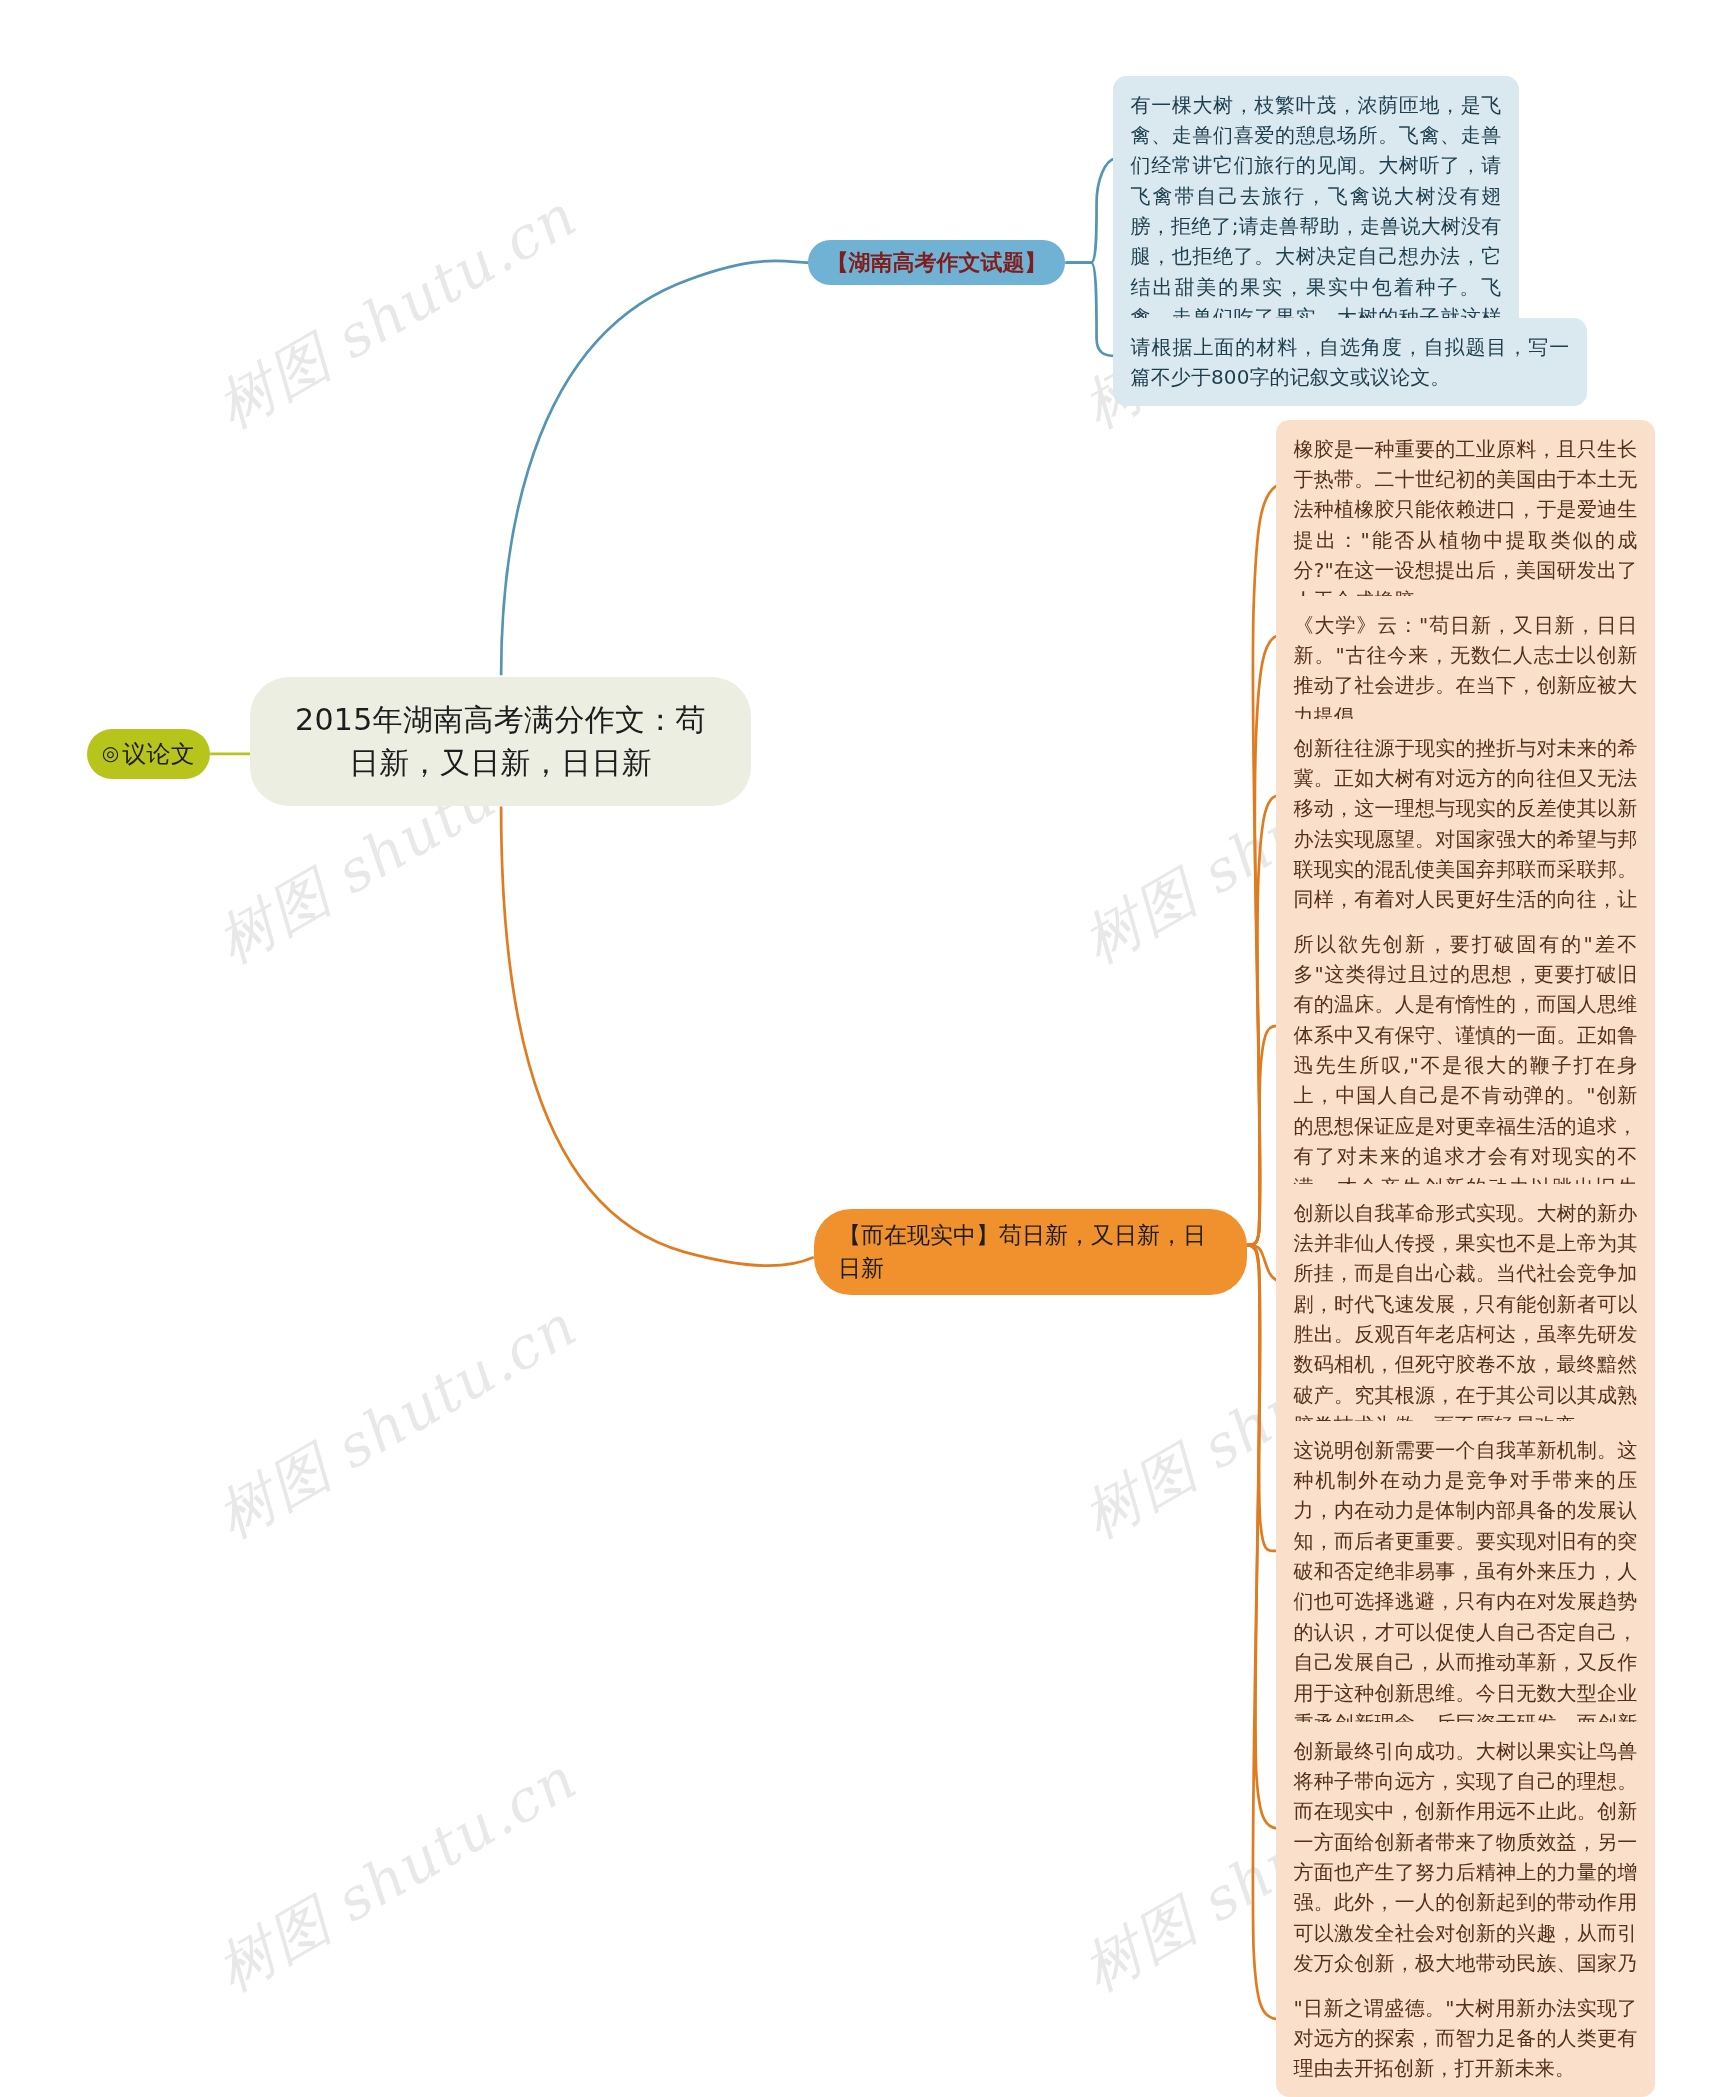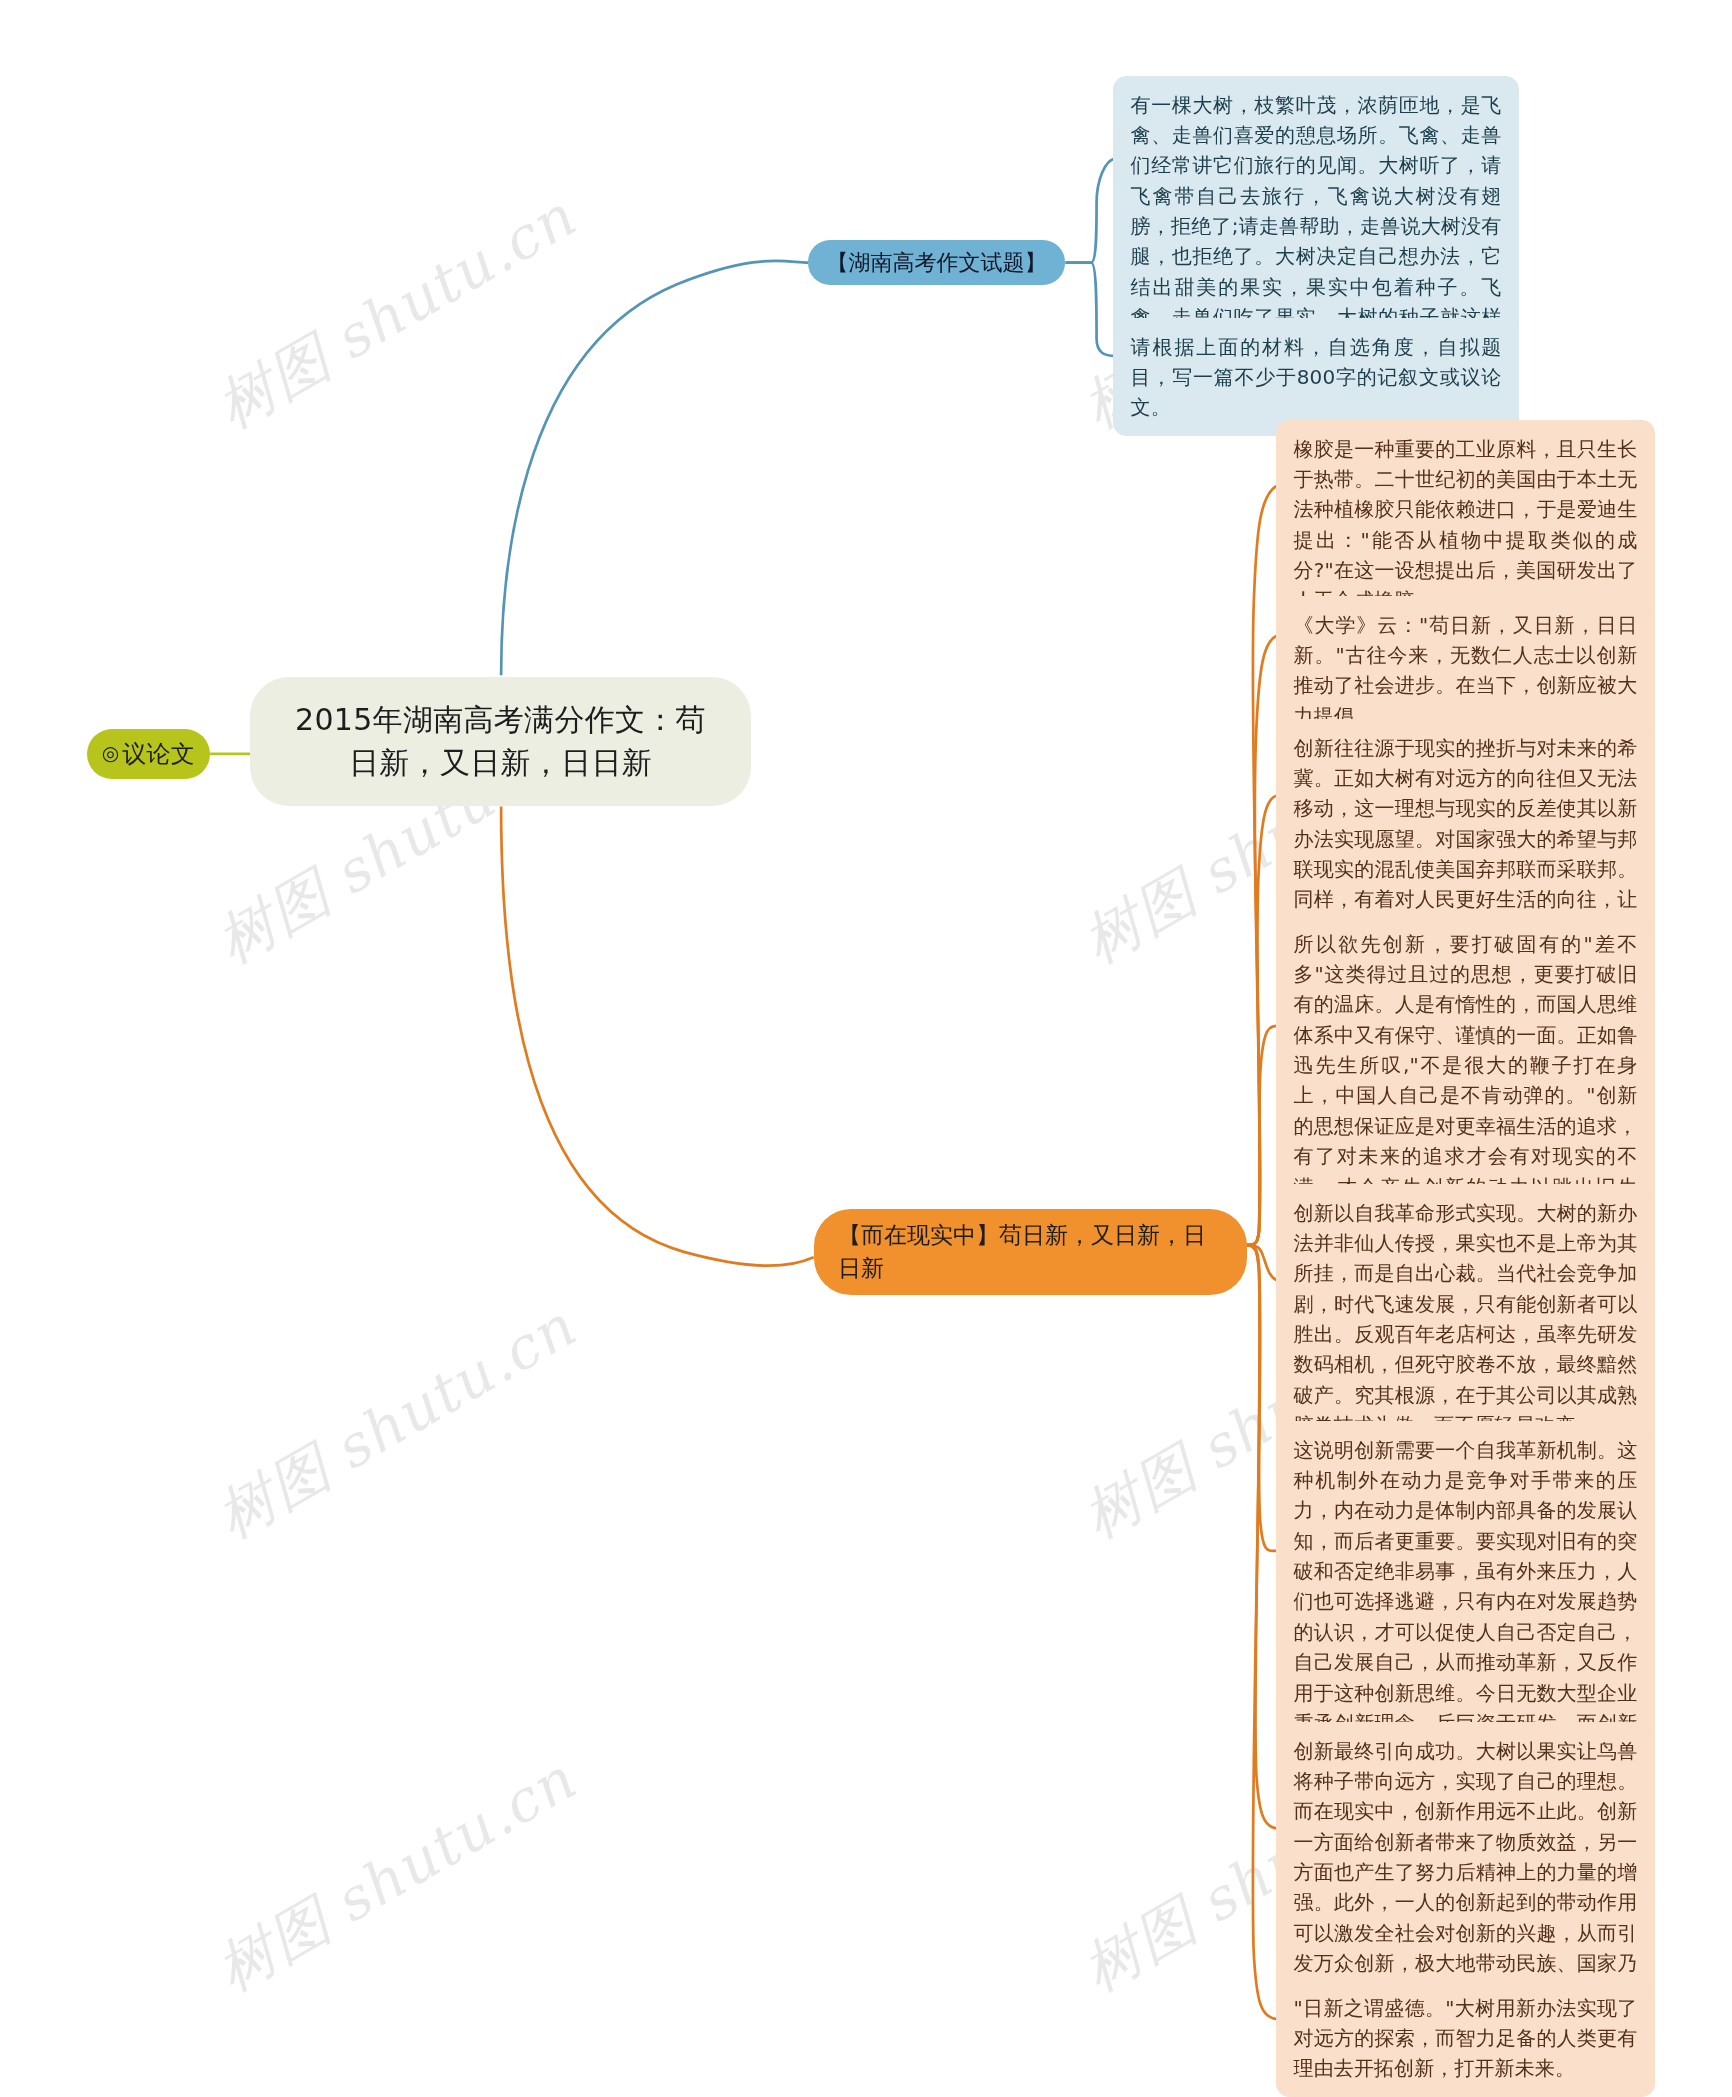--- a/index.html
+++ b/index.html
@@ -76,23 +76,24 @@
   }
 
   .branch-blue {
     left: 808px;
     top: 240px;
     width: 257px;
     min-height: 45px;
     background: #70b2d3;
     border-radius: 22px;
     font-size: 22px;
-    color: #0f172a;
+    color: #7f1d1d;
     padding: 1px 15px;
     text-align: center;
+    font-weight: bold;
   }
 
   .branch-orange {
     left: 814px;
     top: 1209px;
     width: 433px;
     min-height: 73px;
     background: #f0912d;
     border-radius: 37px;
     font-size: 23px;
@@ -180,21 +181,21 @@
   <div class="node branch-blue">
     <span>【湖南高考作文试题】</span>
   </div>
 
   <div class="node branch-orange">
     <span>【而在现实中】苟日新，又日新，日日新</span>
   </div>
 
   <div id="leaf-layer">
       <div class="leaf leaf-blue" style="left: 1113px; top: 76px; width: 406px;"><span>有一棵大树，枝繁叶茂，浓荫匝地，是飞禽、走兽们喜爱的憩息场所。飞禽、走兽们经常讲它们旅行的见闻。大树听了，请飞禽带自己去旅行，飞禽说大树没有翅膀，拒绝了;请走兽帮助，走兽说大树没有腿，也拒绝了。大树决定自己想办法，它结出甜美的果实，果实中包着种子。飞禽、走兽们吃了果实，大树的种子就这样传播到世界各地。</span></div>
-      <div class="leaf leaf-blue" style="left: 1113px; top: 318px; width: 406px;"><span>请根据上面的材料，自选角度，自拟题目，写一篇不少于800字的记叙文或议论文。</span></div>
+      <div class="leaf leaf-blue" style="left: 1113px; top: 318px; width: 474px;"><span>请根据上面的材料，自选角度，自拟题目，写一篇不少于800字的记叙文或议论文。</span></div>
       <div class="leaf leaf-orange" style="left: 1276px; top: 420px; width: 379px;"><span>橡胶是一种重要的工业原料，且只生长于热带。二十世纪初的美国由于本土无法种植橡胶只能依赖进口，于是爱迪生提出："能否从植物中提取类似的成分?"在这一设想提出后，美国研发出了人工合成橡胶。</span></div>
       <div class="leaf leaf-orange" style="left: 1276px; top: 596px; width: 379px;"><span>《大学》云："苟日新，又日新，日日新。"古往今来，无数仁人志士以创新推动了社会进步。在当下，创新应被大力提倡。</span></div>
       <div class="leaf leaf-orange" style="left: 1276px; top: 719px; width: 379px;"><span>创新往往源于现实的挫折与对未来的希冀。正如大树有对远方的向往但又无法移动，这一理想与现实的反差使其以新办法实现愿望。对国家强大的希望与邦联现实的混乱使美国弃邦联而采联邦。同样，有着对人民更好生活的向往，让中国选择改革开放而非固步自封。</span></div>
       <div class="leaf leaf-orange" style="left: 1276px; top: 915px; width: 379px;"><span>所以欲先创新，要打破固有的"差不多"这类得过且过的思想，更要打破旧有的温床。人是有惰性的，而国人思维体系中又有保守、谨慎的一面。正如鲁迅先生所叹,"不是很大的鞭子打在身上，中国人自己是不肯动弹的。"创新的思想保证应是对更幸福生活的追求，有了对未来的追求才会有对现实的不满，才会产生创新的动力以跳出旧生活。而仅是主张有口饭吃,也就无从创新了。</span></div>
       <div class="leaf leaf-orange" style="left: 1276px; top: 1184px; width: 379px;"><span>创新以自我革命形式实现。大树的新办法并非仙人传授，果实也不是上帝为其所挂，而是自出心裁。当代社会竞争加剧，时代飞速发展，只有能创新者可以胜出。反观百年老店柯达，虽率先研发数码相机，但死守胶卷不放，最终黯然破产。究其根源，在于其公司以其成熟胶卷技术为傲，而不愿轻易改变。</span></div>
       <div class="leaf leaf-orange" style="left: 1276px; top: 1421px; width: 379px;"><span>这说明创新需要一个自我革新机制。这种机制外在动力是竞争对手带来的压力，内在动力是体制内部具备的发展认知，而后者更重要。要实现对旧有的突破和否定绝非易事，虽有外来压力，人们也可选择逃避，只有内在对发展趋势的认识，才可以促使人自己否定自己，自己发展自己，从而推动革新，又反作用于这种创新思维。今日无数大型企业秉承创新理念，斥巨资于研发，而创新带来的成果又使企业焕发新生。</span></div>
       <div class="leaf leaf-orange" style="left: 1276px; top: 1722px; width: 379px;"><span>创新最终引向成功。大树以果实让鸟兽将种子带向远方，实现了自己的理想。而在现实中，创新作用远不止此。创新一方面给创新者带来了物质效益，另一方面也产生了努力后精神上的力量的增强。此外，一人的创新起到的带动作用可以激发全社会对创新的兴趣，从而引发万众创新，极大地带动民族、国家乃至人类的进步。</span></div>
       <div class="leaf leaf-orange" style="left: 1276px; top: 1979px; width: 379px;"><span>"日新之谓盛德。"大树用新办法实现了对远方的探索，而智力足备的人类更有理由去开拓创新，打开新未来。</span></div>
     </div>
 

